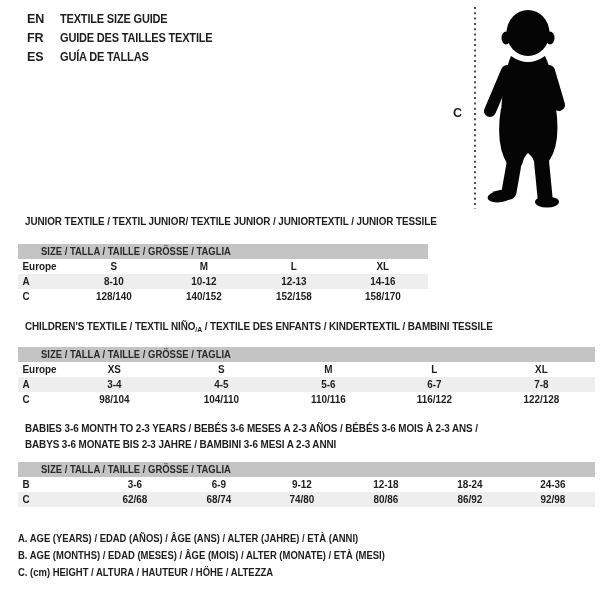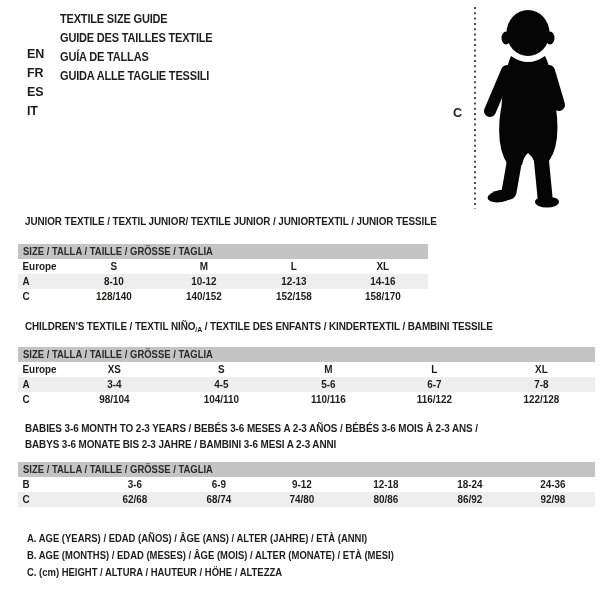--- a/index.html
+++ b/index.html
@@ -8,49 +8,49 @@
     background:#ffffff;
     font-family:"Liberation Sans", sans-serif;
     color:#1d1d1b;
     -webkit-font-smoothing:antialiased;
   }
   .page { position:relative; width:600px; height:600px; background:#fff; overflow:hidden; }
 
   
   .lang-list { position:absolute; left:27px; top:10px; }
   .lang-row { display:flex; height:19px; line-height:19px; font-size:12.5px; font-weight:bold; white-space:nowrap; }
-  .lang-code { width:33px; letter-spacing:-0.2px;margin-top:35px; }
+  .lang-code { width:33px; letter-spacing:-0.2px; }
   .lang-label { display:inline-block; transform:scaleX(0.88); transform-origin:left center; letter-spacing:-0.2px; }
 
   
   .measure-line { position:absolute; left:471px; top:6px; }
   .c-label { position:absolute; left:453px; top:106px; font-size:12.5px; font-weight:bold; }
   .baby-svg { position:absolute; left:481px; top:8px; }
 
   
   .section-title {
     position:absolute; left:25px; font-size:11.5px; line-height:12px; font-weight:bold;
     white-space:nowrap; transform:scaleX(0.86); transform-origin:left center; letter-spacing:-0.1px;
   }
   .sub-part { font-size:8px; vertical-align:-2px; }
 
   
   .size-table { position:absolute; left:18px; font-size:11px; font-weight:bold; }
-  .t-head { background:#c4c4c4; height:15px; line-height:15px; padding-left:5px; white-space:nowrap; }
+  .t-head { background:#c4c4c4; height:15px; line-height:15px; padding-left:23px; white-space:nowrap; }
   .t-head .cond { display:inline-block; transform:scaleX(0.86); transform-origin:left center; color:#2a2a2a; }
   .t-row { display:flex; height:15px; line-height:15px; white-space:nowrap;align-items:flex-end; }
   .row-gray { background:#eeeeee; }
   .cl { text-align:left; padding-left:5px; transform:scaleX(0.9); transform-origin:left center; }
   .cd { text-align:center; transform:scaleX(0.9); transform-origin:center center; }
   .t1 .cl { width:12.5%; }  .t1 .cd { width:21.875%; }
   .t2 .cl { width:7.5%; }   .t2 .cd { width:18.5%; }
   .t3 .cl { width:13%; }    .t3 .cd { width:14.5%; }
 
   
-  .legend { position:absolute; left:18px; top:530px;margin-left:9px; }
+  .legend { position:absolute; left:18px; top:530px; }
   .legend-line {
     height:17px; line-height:17px; font-size:11px; font-weight:bold; white-space:nowrap;
     transform:scaleX(0.86); transform-origin:left center;
   }
 </style>
 </head>
 <body>
 
 <div class="page">
 
@@ -59,24 +59,20 @@
       <span class="lang-code">EN</span>
       <span class="lang-label">TEXTILE SIZE GUIDE</span>
     </div>
     <div class="lang-row">
       <span class="lang-code">FR</span>
       <span class="lang-label">GUIDE DES TAILLES TEXTILE</span>
     </div>
     <div class="lang-row">
       <span class="lang-code">ES</span>
       <span class="lang-label">GUÍA DE TALLAS</span>
-    </div>
-    <div class="lang-row">
-      <span class="lang-code">IT</span>
-      <span class="lang-label">GUIDA ALLE TAGLIE TESSILI</span>
     </div>
   </div>
 
   <svg class="measure-line" width="8" height="204" viewBox="0 0 8 204">
     <line x1="4" y1="1" x2="4" y2="203" stroke="#3a3a3a" stroke-width="1.8" stroke-dasharray="2 3.3"></line>
   </svg>
   <div class="c-label">C</div>
   <svg class="baby-svg" width="95" height="200" viewBox="0 0 95 200">
     <g fill="#050505" stroke="none">
       <ellipse cx="47" cy="25" rx="21.5" ry="23"></ellipse>

